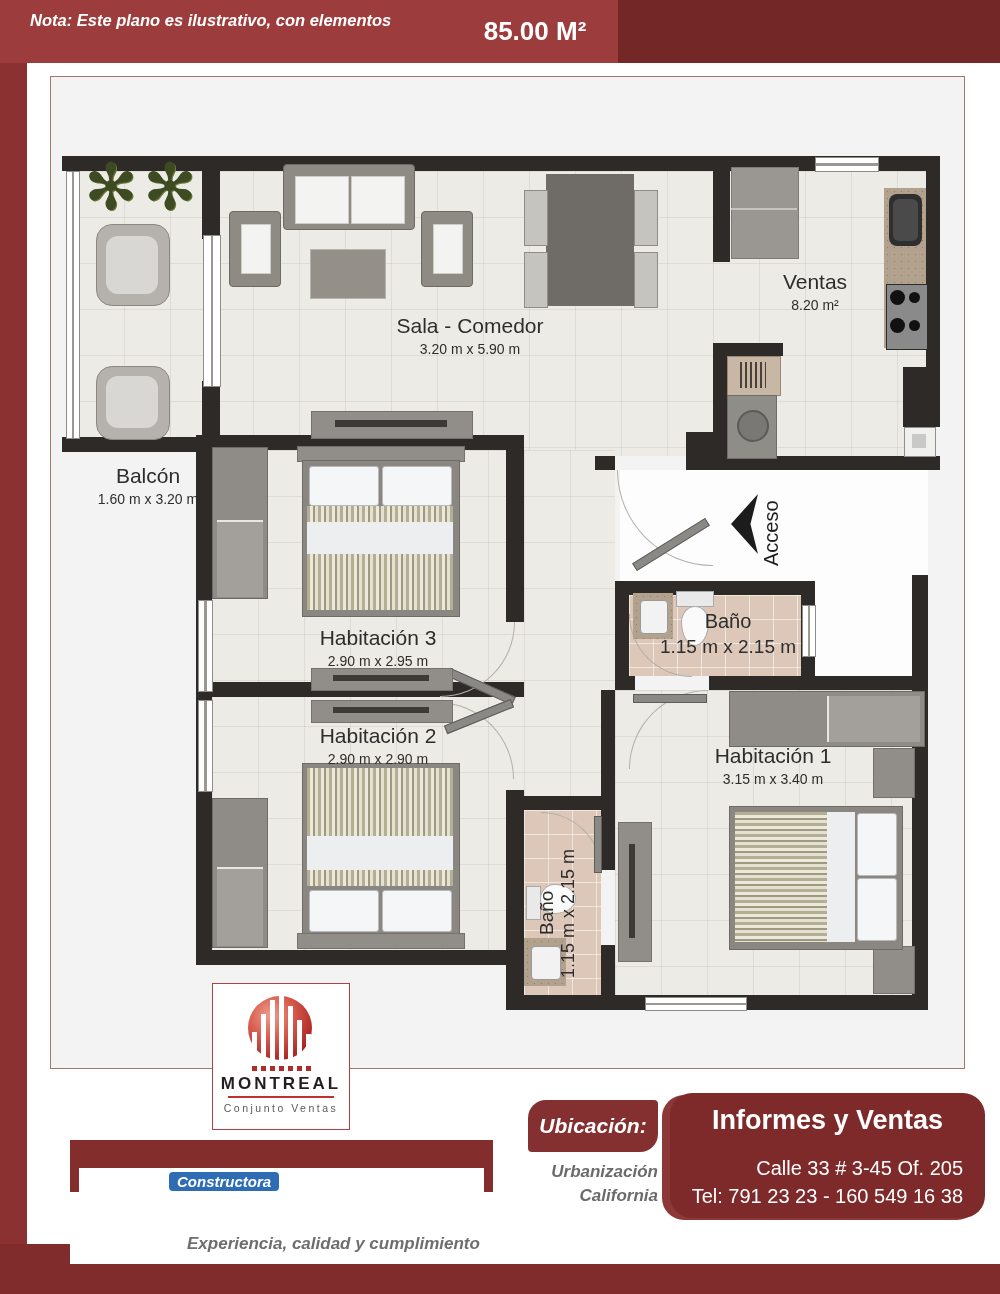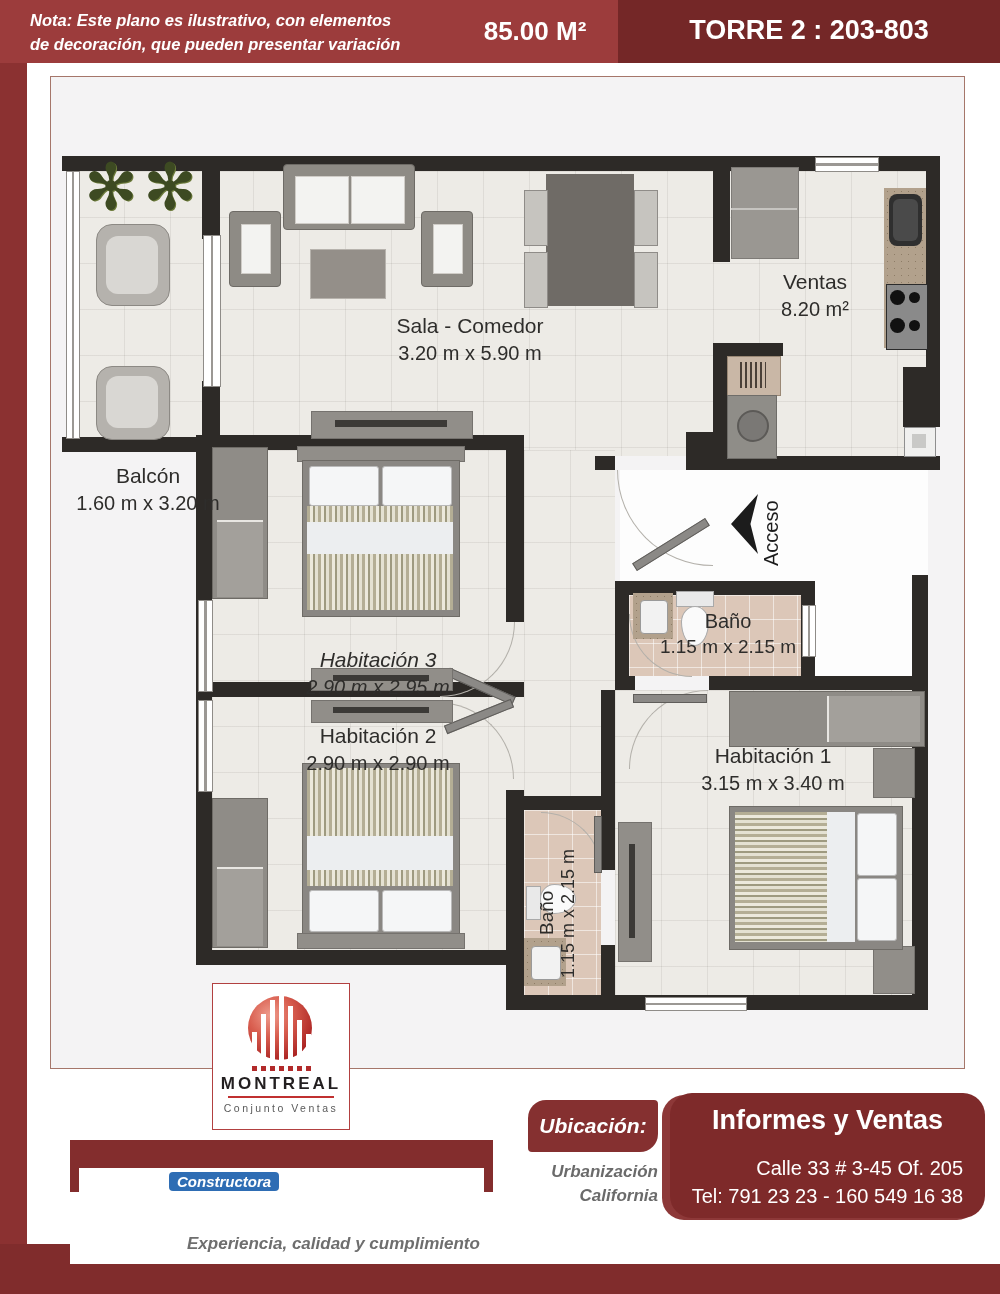--- a/index.html
+++ b/index.html
@@ -17,21 +17,21 @@
                      linear-gradient(90deg,rgba(90,85,75,.10) 1px,transparent 1px);
     background-size:46px 46px;}
   .tan{background-color:#dcc7b8;
     background-image:linear-gradient(rgba(255,255,255,.55) 1px,transparent 1px),
                      linear-gradient(90deg,rgba(255,255,255,.55) 1px,transparent 1px);
     background-size:24px 24px;}
   .white{background:#fdfdfd;}
   
   .lbl{position:absolute;text-align:center;color:#2e2d2b;line-height:1.32;}
   .lbl .nm{display:block;font-size:21px;}
-  .lbl .dm{display:block;font-size:20px;}
+  .lbl .dm{display:block;font-size:14px;}
   .lbl-sm .nm{font-size:20px;} .lbl-sm .dm{font-size:19px;}
   .vert{writing-mode:vertical-rl;transform:rotate(180deg);}
   
   .gray{background:#918e89;border:1px solid #75726e;}
   .darkbar{background:#3c3a37;}
   .cushion{background:#f3f3f1;border:1px solid #cfccc7;}
   .sofa-out{background:#8e8b85;border:1px solid #6e6b66;border-radius:4px;}
   .table{background:#6f6b66;}
   .chair{background:#c6c4bf;border:1px solid #8f8c88;}
   .closet{background:#8f8c87;border:1px solid #6e6b66;}
@@ -75,24 +75,22 @@
 </style>
 </head>
 <body>
 
 <div class="page">
 
   <div class="abs" style="left:0;top:0;width:618px;height:63px;background:#9c3c3c;"></div>
   <div class="abs" style="left:618px;top:0;width:382px;height:63px;background:#742727;"></div>
   <div class="hdr-txt" style="left:30px;top:9px;width:420px;">
     <span>Nota: Este plano es ilustrativo, con elementos</span><br>
-    <span>de decoración, que pueden presentar variación</span>
   </div>
   <div class="big" style="left:455px;top:16px;width:160px;font-size:26px;">85.00 M²</div>
-  <div class="big" style="left:618px;top:15px;width:382px;font-size:27px;">TORRE 2 : 203-803</div>
 
   <div class="abs" style="left:0;top:63px;width:27px;height:1181px;background:#8b3131;"></div>
   <div class="abs" style="left:0;top:1244px;width:70px;height:50px;background:#802c2c;"></div>
   <div class="abs" style="left:0;top:1264px;width:1000px;height:30px;background:#802c2c;"></div>
 
   <div class="abs" style="left:50px;top:76px;width:913px;height:991px;background:#f4f3f4;border:1px solid #a5766a;"></div>
 
   <i class="abs floor" style="left:78px;top:171px;width:129px;height:266px;"></i>
   <i class="abs floor" style="left:207px;top:171px;width:719px;height:285px;"></i>
   <i class="abs floor" style="left:212px;top:450px;width:312px;height:500px;"></i>
@@ -249,21 +247,21 @@
     <span class="dm">1.60 m x 3.20 m</span>
   </div>
   <div class="lbl" style="left:382px;top:312px;width:176px;">
     <span class="nm">Sala - Comedor</span>
     <span class="dm">3.20 m x 5.90 m</span>
   </div>
   <div class="lbl" style="left:745px;top:268px;width:140px;">
     <span class="nm">Ventas</span>
     <span class="dm">8.20 m²</span>
   </div>
-  <div class="lbl" style="left:295px;top:646px;width:166px;font-style:italic;">
+  <div class="lbl" style="left:295px;top:624px;width:166px;">
     <span class="nm">Habitación 3</span>
     <span class="dm">2.90 m x 2.95 m</span>
   </div>
   <div class="lbl" style="left:295px;top:722px;width:166px;">
     <span class="nm">Habitación 2</span>
     <span class="dm">2.90 m x 2.90 m</span>
   </div>
   <div class="lbl" style="left:690px;top:742px;width:166px;">
     <span class="nm">Habitación 1</span>
     <span class="dm">3.15 m x 3.40 m</span>

